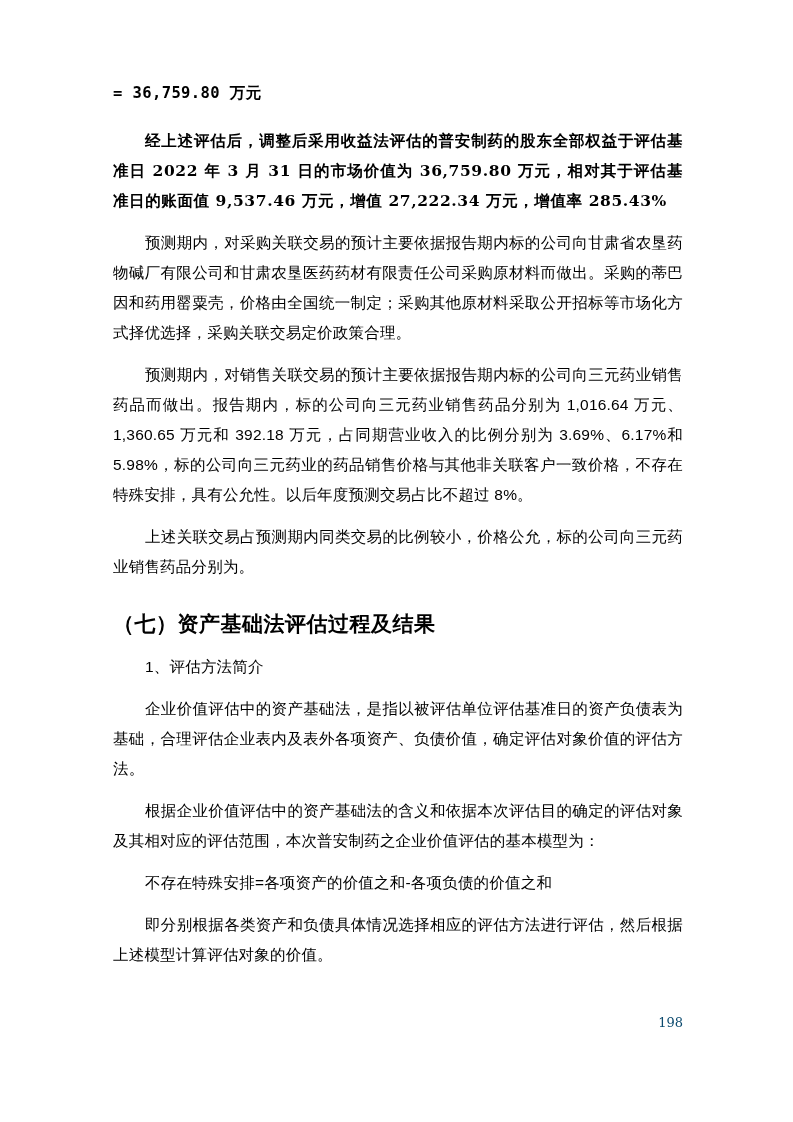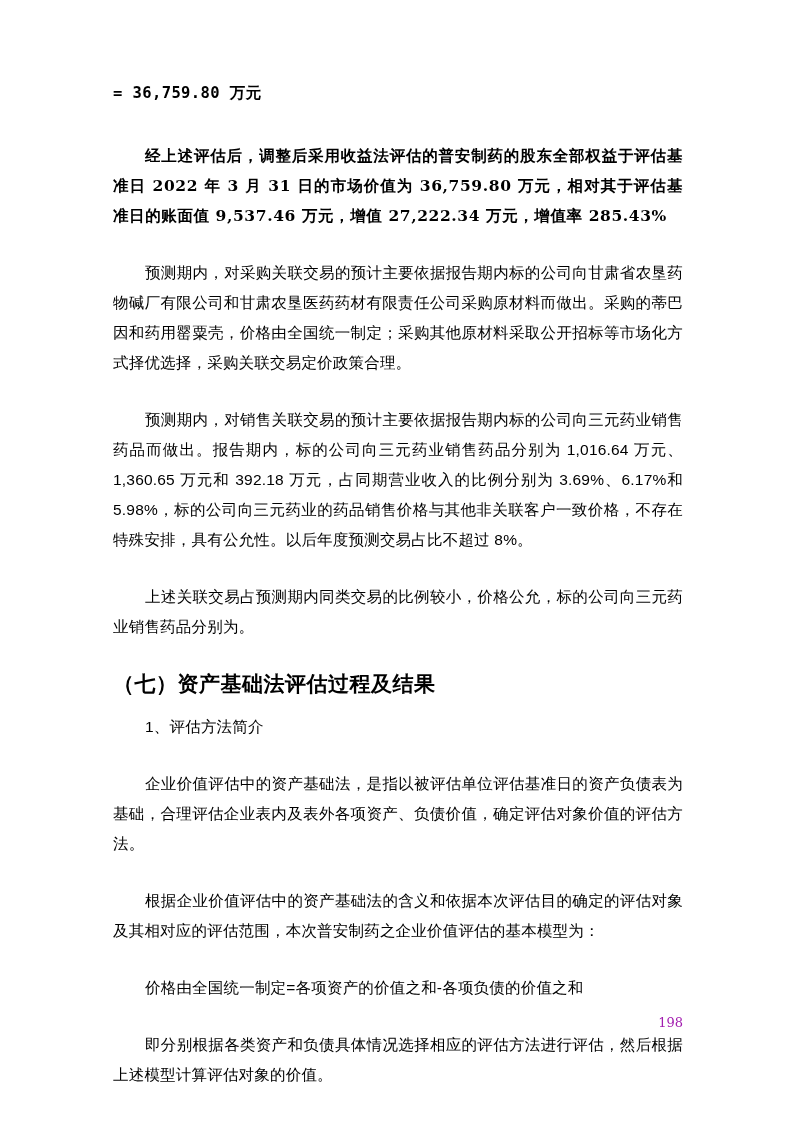--- a/index.html
+++ b/index.html
@@ -32,21 +32,20 @@
     font-family: Liberation Sans, sans-serif;
     font-size: 15.5px;
     line-height: 30px;
     color: #000000;
     text-align: justify;
     text-justify: inter-ideograph;
     letter-spacing: 0.2px;
   }
   .indent {
     text-indent: 32px;
-    margin-top: 15px;
   }
   .bold-block {
     font-weight: bold;
     font-family: "DejaVu Serif", "Liberation Serif", serif;
     letter-spacing: 0.6px;
   }
   .mono-num {
     font-family: "DejaVu Sans Mono", "Liberation Mono", monospace;
     font-weight: bold;
     letter-spacing: 0.4px;
@@ -65,21 +64,21 @@
   }
   .numbered {
     text-indent: 32px;
   }
   .page-number {
     position: absolute;
     right: 110px;
     bottom: 92px;
     font-family: "DejaVu Serif", "Liberation Serif", serif;
     font-size: 13px;
-    color: #a21caf;
+    color: #0c4a6e;
   }
 </style>
 </head>
 <body>
 
 <div class="page">
   <div class="content">
 
     <p class="mono-num">= 36,759.80 万元</p>
 
@@ -110,21 +109,21 @@
     <div class="spacer-sm"></div>
 
     <p class="indent">企业价值评估中的资产基础法，是指以被评估单位评估基准日的资产负债表为基础，合理评估企业表内及表外各项资产、负债价值，确定评估对象价值的评估方法。</p>
 
     <div class="spacer-sm"></div>
 
     <p class="indent">根据企业价值评估中的资产基础法的含义和依据本次评估目的确定的评估对象及其相对应的评估范围，本次普安制药之企业价值评估的基本模型为：</p>
 
     <div class="spacer-sm"></div>
 
-    <p class="indent">价格由全国统一制定=各项资产的价值之和-各项负债的价值之和</p>
+    <p class="indent">不存在特殊安排=各项资产的价值之和-各项负债的价值之和</p>
 
     <div class="spacer-sm"></div>
 
     <p class="indent">即分别根据各类资产和负债具体情况选择相应的评估方法进行评估，然后根据上述模型计算评估对象的价值。</p>
 
   </div>
 
   <div class="page-number">198</div>
 </div>
 

